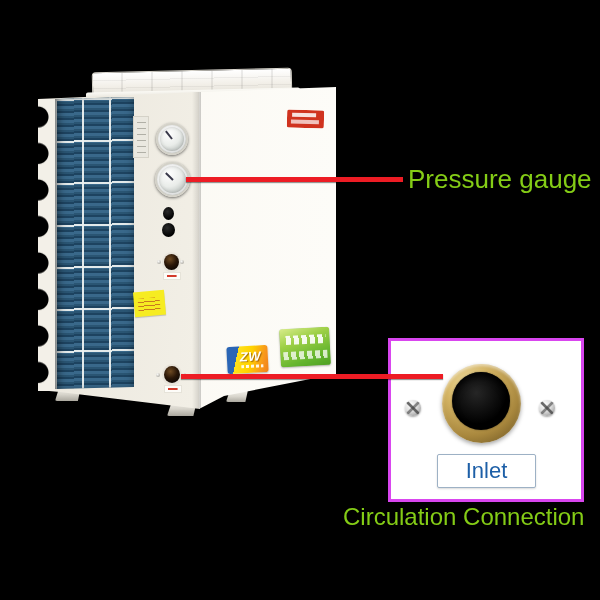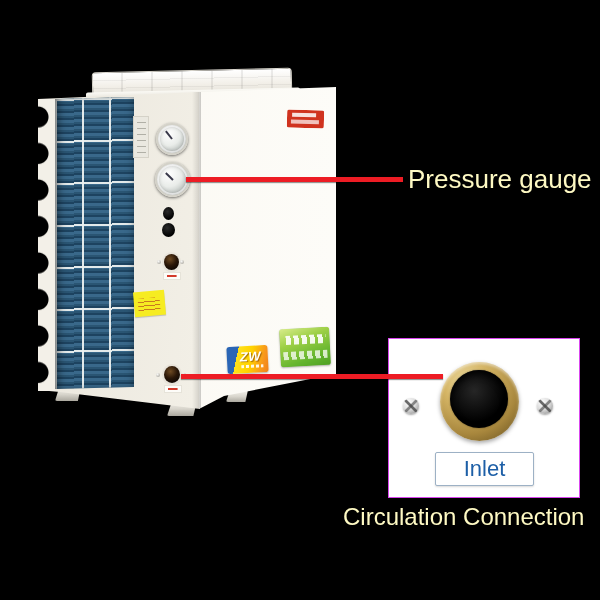--- a/index.html
+++ b/index.html
@@ -116,23 +116,23 @@
     position:absolute;left:14px;top:19px;width:22px;height:3px;
     background:repeating-linear-gradient(90deg, rgba(255,255,255,.9) 0 3px, rgba(255,255,255,0) 3px 5px);
   }
   .foot{
     background:linear-gradient(180deg,#f8f6f0 0%,#d8d5cc 55%,#aba89f 100%);
     clip-path:polygon(18% 0,100% 0,88% 100%,0 100%);border-radius:2px;
   }
 
   
   .arrow-line{height:5px;background:#ed1c24;box-shadow:0 1px 1px rgba(0,0,0,.4);}
-  .callout-text{color:#fef9c3;white-space:nowrap;}
+  .callout-text{color:#84cc16;white-space:nowrap;}
   .inset-box{
-    left:388px;top:338px;width:190px;height:158px;background:#fff;border:1px solid #d946ef;
+    left:388px;top:338px;width:190px;height:158px;background:#fff;border:3px solid #d946ef;
   }
   .inlet-ring{
     position:absolute;left:51px;top:23px;width:79px;height:79px;border-radius:50%;
     background:radial-gradient(circle at 35% 28%, #f0e2ad 0%, #d5b565 30%, #a8873d 65%, #5f4a1d 100%);
     box-shadow:0 2px 4px rgba(0,0,0,.35), inset 0 2px 3px rgba(255,255,255,.5);
   }
   .inlet-bore{
     position:absolute;left:10px;top:8px;width:58px;height:58px;border-radius:50%;
     background:radial-gradient(circle at 42% 36%, #262626 0%, #000 62%);
     box-shadow:inset 0 4px 7px rgba(0,0,0,.85), 0 0 2px rgba(0,0,0,.45);

